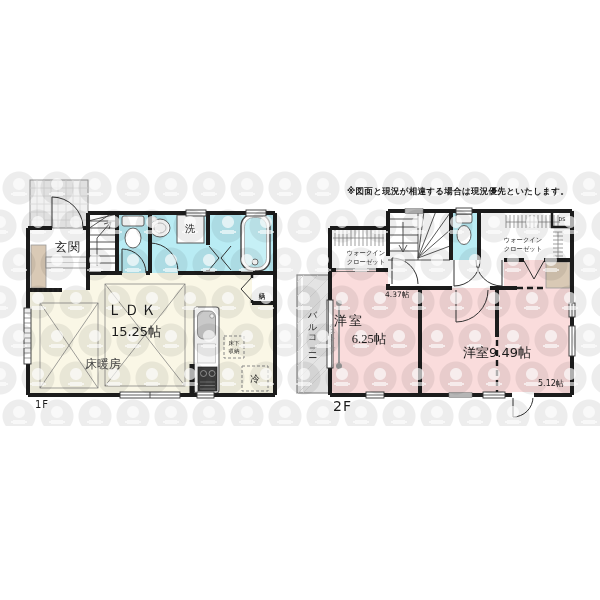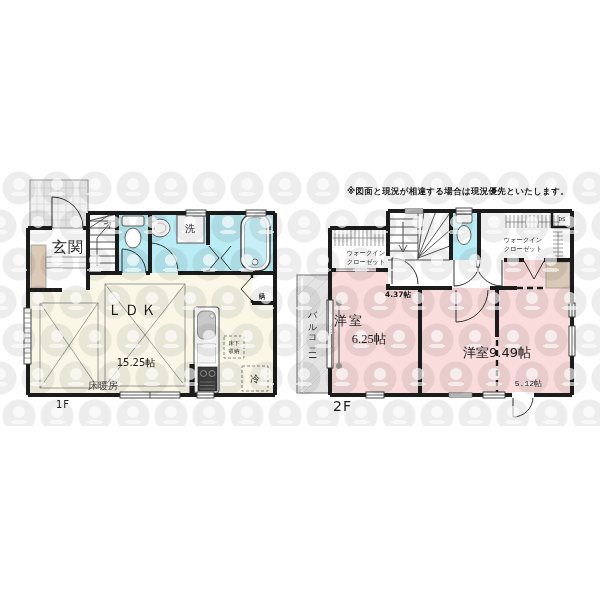--- a/index.html
+++ b/index.html
@@ -200,37 +200,37 @@
         <rect class="winrect" x="327" y="300" width="6" height="68"></rect>
         <path d="M328.5,300V336M331.5,334V368" stroke="#555" stroke-width="0.8"></path>
       </g>
     </g>
   </svg>
 
   <div id="watermark"></div>
 
   <div class="lbl tl" style="left:347px;top:186px;font-size:8.5px;font-weight:bold;letter-spacing:0.3px;">※図面と現況が相違する場合は現況優先といたします。</div>
 
-  <div class="lbl" style="left:68px;top:247px;font-size:15px;letter-spacing:1px;">玄関</div>
+  <div class="lbl" style="left:68px;top:247px;font-size:12px;letter-spacing:1px;">玄関</div>
   <div class="lbl" style="left:190px;top:229px;font-size:10px;">洗</div>
   <div class="lbl" style="left:133px;top:312px;font-size:15px;letter-spacing:2px;font-family:Liberation Mono, monospace;">ＬＤＫ</div>
-  <div class="lbl" style="left:136px;top:332px;font-size:10px;margin-top:31px;">15.25帖</div>
-  <div class="lbl" style="left:103px;top:386px;font-size:10px;color:#444;">床暖房</div>
+  <div class="lbl" style="left:136px;top:332px;font-size:13px;">15.25帖</div>
+  <div class="lbl" style="left:103px;top:364px;font-size:12px;color:#444;">床暖房</div>
   <div class="lbl v" style="left:262px;top:288px;font-size:6.5px;letter-spacing:1px;">収納</div>
   <div class="lbl" style="left:234px;top:343px;font-size:5.5px;">床下</div>
   <div class="lbl" style="left:234px;top:351px;font-size:5.5px;">収納</div>
   <div class="lbl" style="left:255px;top:379px;font-size:9.5px;">冷</div>
-  <div class="lbl tl" style="left:35px;top:399px;font-size:10px;letter-spacing:1px;margin-left:21px;">1F</div>
+  <div class="lbl tl" style="left:35px;top:399px;font-size:10px;letter-spacing:1px;">1F</div>
 
   <div class="lbl v" style="left:312px;top:330px;font-size:9px;letter-spacing:2px;">バルコニー</div>
   <div class="lbl v" style="left:333px;top:335px;font-size:5.5px;color:#888;">ホスクリーン</div>
   <div class="lbl" style="left:349px;top:321px;font-size:13px;letter-spacing:2px;">洋室</div>
   <div class="lbl" style="left:369px;top:340px;font-size:12.5px;font-family:Liberation Serif, serif;">6.25帖</div>
-  <div class="lbl tl" style="left:385px;top:290px;font-size:7.5px;font-weight:bold;">4.37帖</div>
+  <div class="lbl tl" style="left:385px;top:290px;font-size:7.5px;">4.37帖</div>
   <div class="lbl" style="left:497px;top:353px;font-size:13px;">洋室9.49帖</div>
-  <div class="lbl tl" style="left:512px;top:379px;width:30px;text-align:right;font-size:8px;font-family:Liberation Mono, monospace;">5.12帖</div>
+  <div class="lbl tl" style="left:538px;top:379px;width:30px;text-align:left;font-size:8px;">5.12帖</div>
   <div class="lbl" style="left:366px;top:253px;font-size:6.3px;">ウォークイン</div>
   <div class="lbl" style="left:366px;top:262px;font-size:6.3px;">クローゼット</div>
   <div class="lbl" style="left:523px;top:240px;font-size:6.3px;">ウォークイン</div>
   <div class="lbl" style="left:523px;top:249px;font-size:6.3px;">クローゼット</div>
   <div class="lbl" style="left:562px;top:219px;font-size:5px;">DS</div>
   <div class="lbl tl" style="left:333px;top:398px;font-size:14px;letter-spacing:1px;">2F</div>
 </div>
 
 </body></html>

